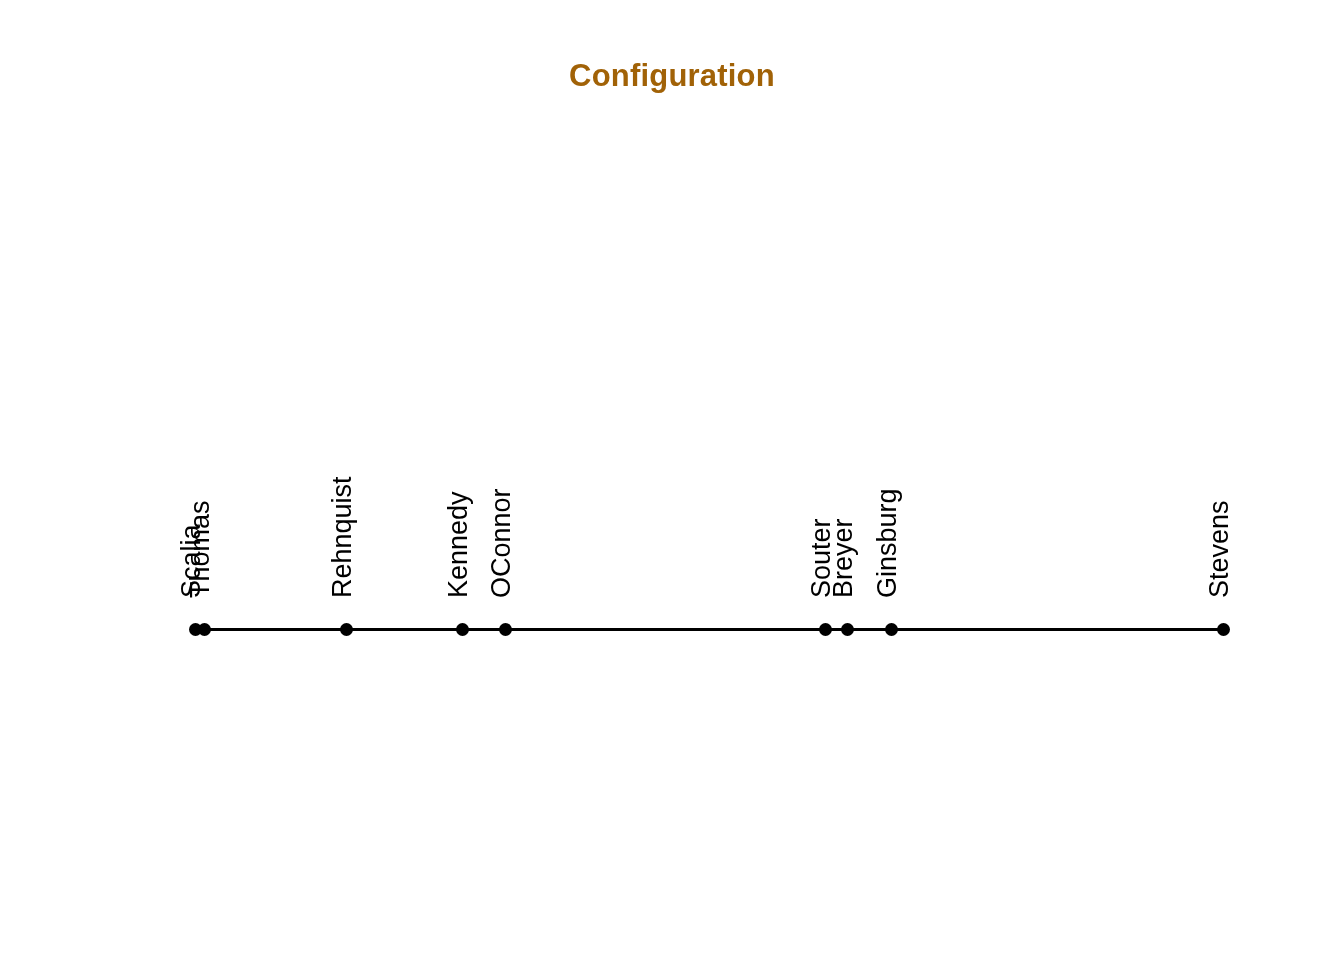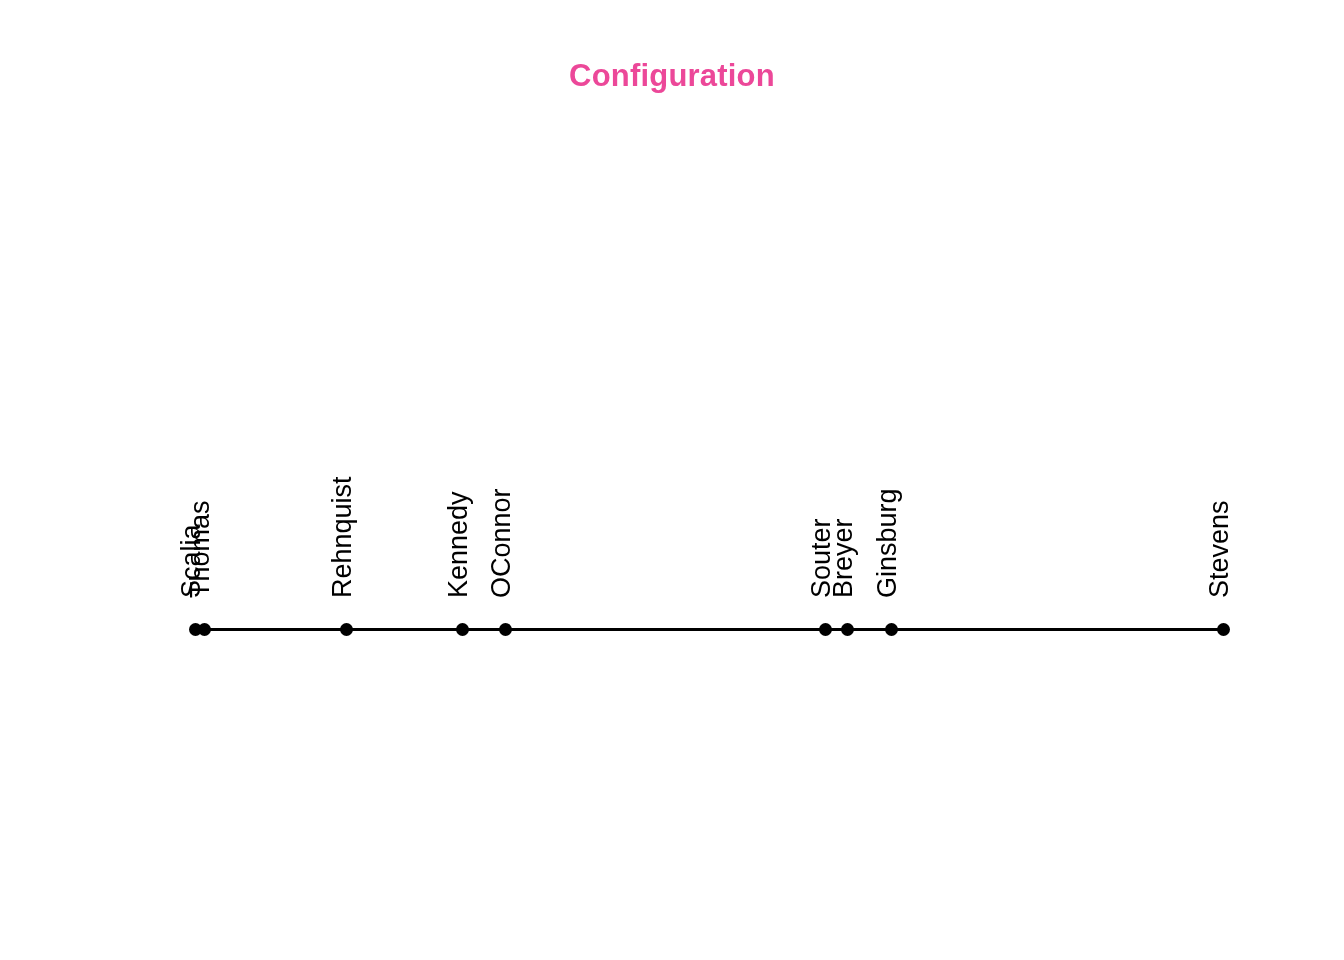--- a/index.html
+++ b/index.html
@@ -18,21 +18,21 @@
   }
   #plot-title {
     position: absolute;
     left: 0;
     right: 0;
     top: 58px;
     text-align: center;
     font-family: "Liberation Sans", sans-serif;
     font-size: 31px;
     font-weight: bold;
-    color: #ec4899;
+    color: #a16207;
     letter-spacing: 0.2px;
     white-space: nowrap;
   }
   #axis-line {
     position: absolute;
     height: 3px;
     background: #000000;
     top: 627px;
   }
   .data-point {

